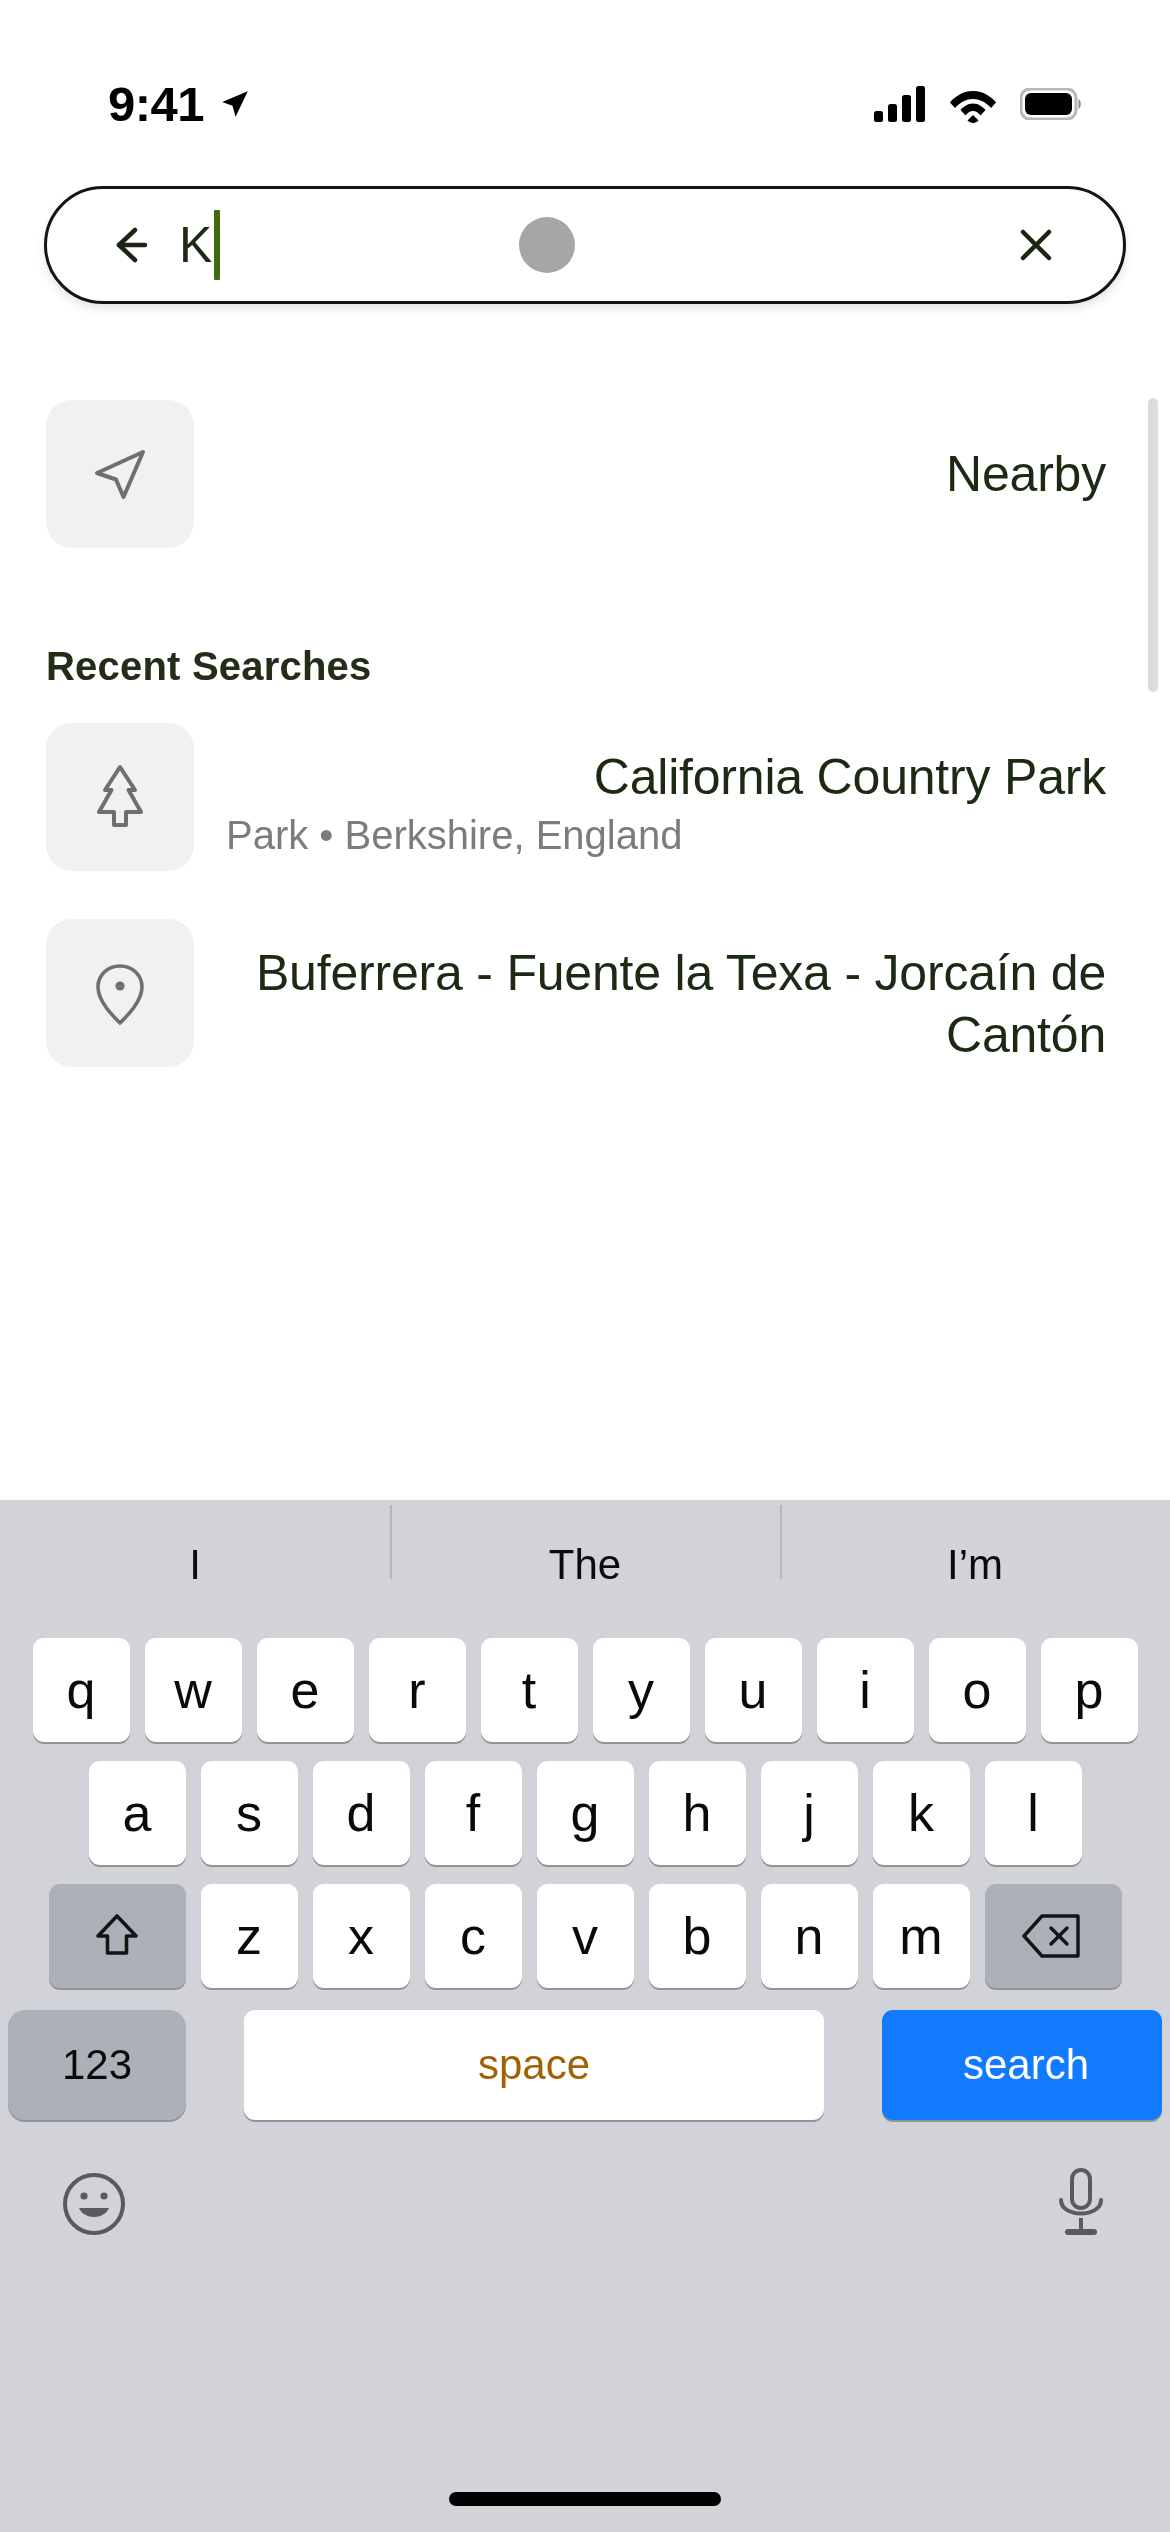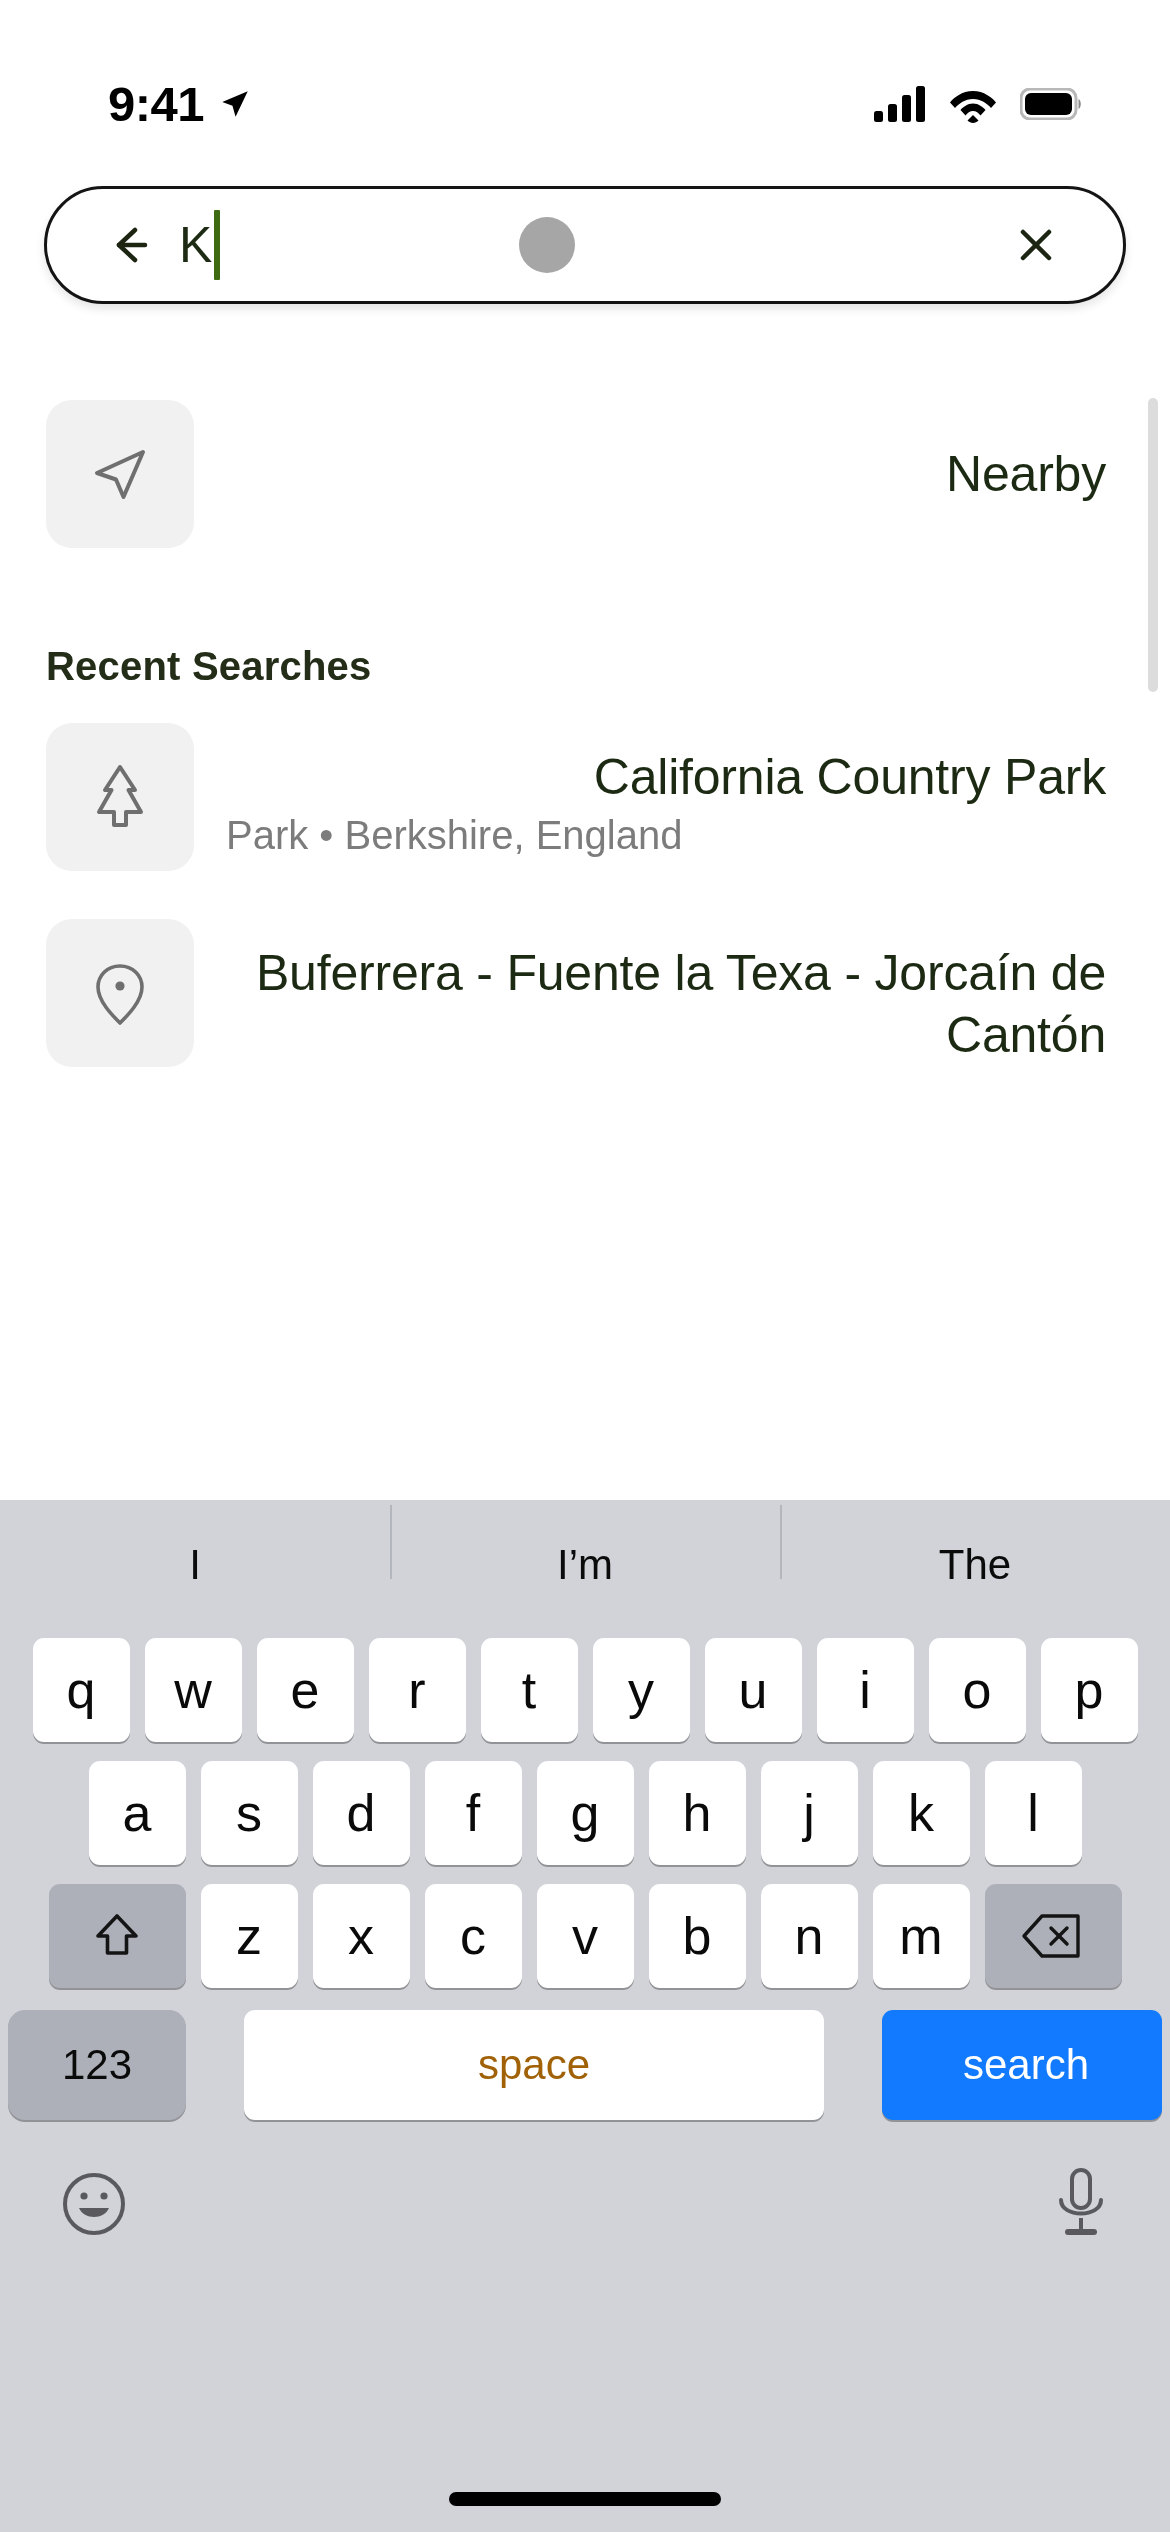--- a/index.html
+++ b/index.html
@@ -222,22 +222,22 @@
         <div class="row-title">Buferrera - Fuente la Texa - Jorcaín de Cantón</div>
       </div>
     </div>
 
   </div>
 
   <div class="keyboard">
 
     <div class="suggest-bar">
       <div class="suggest">I</div>
+      <div class="suggest">The</div>
       <div class="suggest">I’m</div>
-      <div class="suggest">The</div>
     </div>
 
     <div class="krow krow1">
       <div class="key">q</div>
       <div class="key">w</div>
       <div class="key">e</div>
       <div class="key">r</div>
       <div class="key">t</div>
       <div class="key">y</div>
       <div class="key">u</div>

